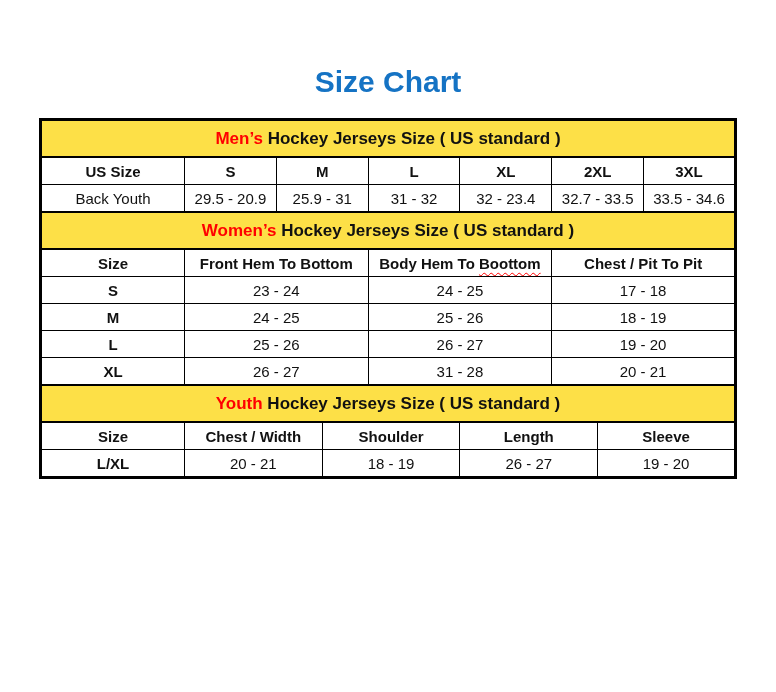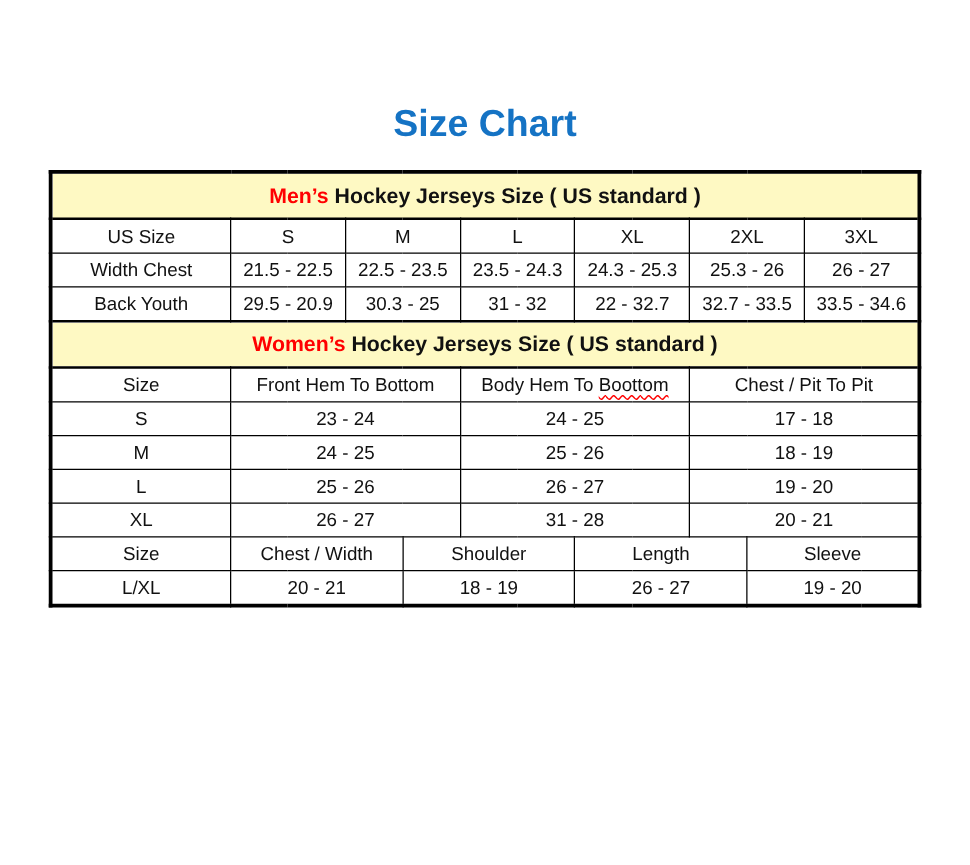--- a/index.html
+++ b/index.html
@@ -1,39 +1,39 @@
 <!DOCTYPE html>
 <html><head>
 <meta charset="utf-8">
 <style>
   html,body{margin:0;padding:0}
   body{
     width:776px;height:692px;background:#ffffff;
     font-family:"Liberation Sans",sans-serif;color:#111111;
   }
-  .sheet{width:698px;margin:0 auto;padding-top:82px}
+  .sheet{width:698px;margin:0 auto;padding-top:64px}
   h1.title{
     margin:0 0 18px 0;text-align:center;
     color:#1573C4;font-size:30px;line-height:36px;font-weight:700;
   }
   table.size-chart{
     border-collapse:collapse;table-layout:fixed;width:698px;
     border:3px solid #000;
   }
   col.c-label{width:144px}
   td{
     border:1.5px solid #000;text-align:center;vertical-align:middle;
     font-size:15px;height:26px;padding:0 2px;white-space:nowrap;overflow:hidden;
   }
   tr.banner td{
-    background:#fef9c3;height:35px;font-size:17px;font-weight:700;
+    background:#fde047;height:35px;font-size:17px;font-weight:700;
     border-top:2.5px solid #000;border-bottom:2.5px solid #000;
   }
   .red{color:#FF0000}
-  .b{font-weight:400}
+  .b{font-weight:700}
   .misspelled{
     text-decoration-line:underline;
     text-decoration-style:wavy;
     text-decoration-color:#FF0000;
     text-decoration-thickness:1px;
     text-underline-offset:3px;
   }
 </style>
 </head>
 <body>
@@ -54,34 +54,25 @@
       <tr>
         <td class="b">US Size</td>
         <td class="b" colspan="2">S</td>
         <td class="b" colspan="2">M</td>
         <td class="b" colspan="2">L</td>
         <td class="b" colspan="2">XL</td>
         <td class="b" colspan="2">2XL</td>
         <td class="b" colspan="2">3XL</td>
       </tr>
       <tr>
-        <td>Width Chest</td>
-        <td colspan="2">21.5 - 22.5</td>
-        <td colspan="2">22.5 - 23.5</td>
-        <td colspan="2">23.5 - 24.3</td>
-        <td colspan="2">24.3 - 25.3</td>
-        <td colspan="2">25.3 - 26</td>
-        <td colspan="2">26 - 27</td>
-      </tr>
-      <tr>
         <td>Back Youth</td>
         <td colspan="2">29.5 - 20.9</td>
-        <td colspan="2">30.3 - 25</td>
+        <td colspan="2">25.9 - 31</td>
         <td colspan="2">31 - 32</td>
-        <td colspan="2">22 - 32.7</td>
+        <td colspan="2">32 - 23.4</td>
         <td colspan="2">32.7 - 33.5</td>
         <td colspan="2">33.5 - 34.6</td>
       </tr>
 
       <tr class="banner">
         <td colspan="13"><span class="red">Women’s</span><span> Hockey Jerseys Size ( US standard )</span></td>
       </tr>
       <tr>
         <td class="b">Size</td>
         <td class="b" colspan="4">Front Hem To Bottom</td>
@@ -106,20 +97,23 @@
         <td colspan="4">26 - 27</td>
         <td colspan="4">19 - 20</td>
       </tr>
       <tr>
         <td class="b">XL</td>
         <td colspan="4">26 - 27</td>
         <td colspan="4">31 - 28</td>
         <td colspan="4">20 - 21</td>
       </tr>
 
+      <tr class="banner">
+        <td colspan="13"><span class="red">Youth</span><span> Hockey Jerseys Size ( US standard )</span></td>
+      </tr>
       <tr>
         <td class="b">Size</td>
         <td class="b" colspan="3">Chest / Width</td>
         <td class="b" colspan="3">Shoulder</td>
         <td class="b" colspan="3">Length</td>
         <td class="b" colspan="3">Sleeve</td>
       </tr>
       <tr>
         <td class="b">L/XL</td>
         <td colspan="3">20 - 21</td>

